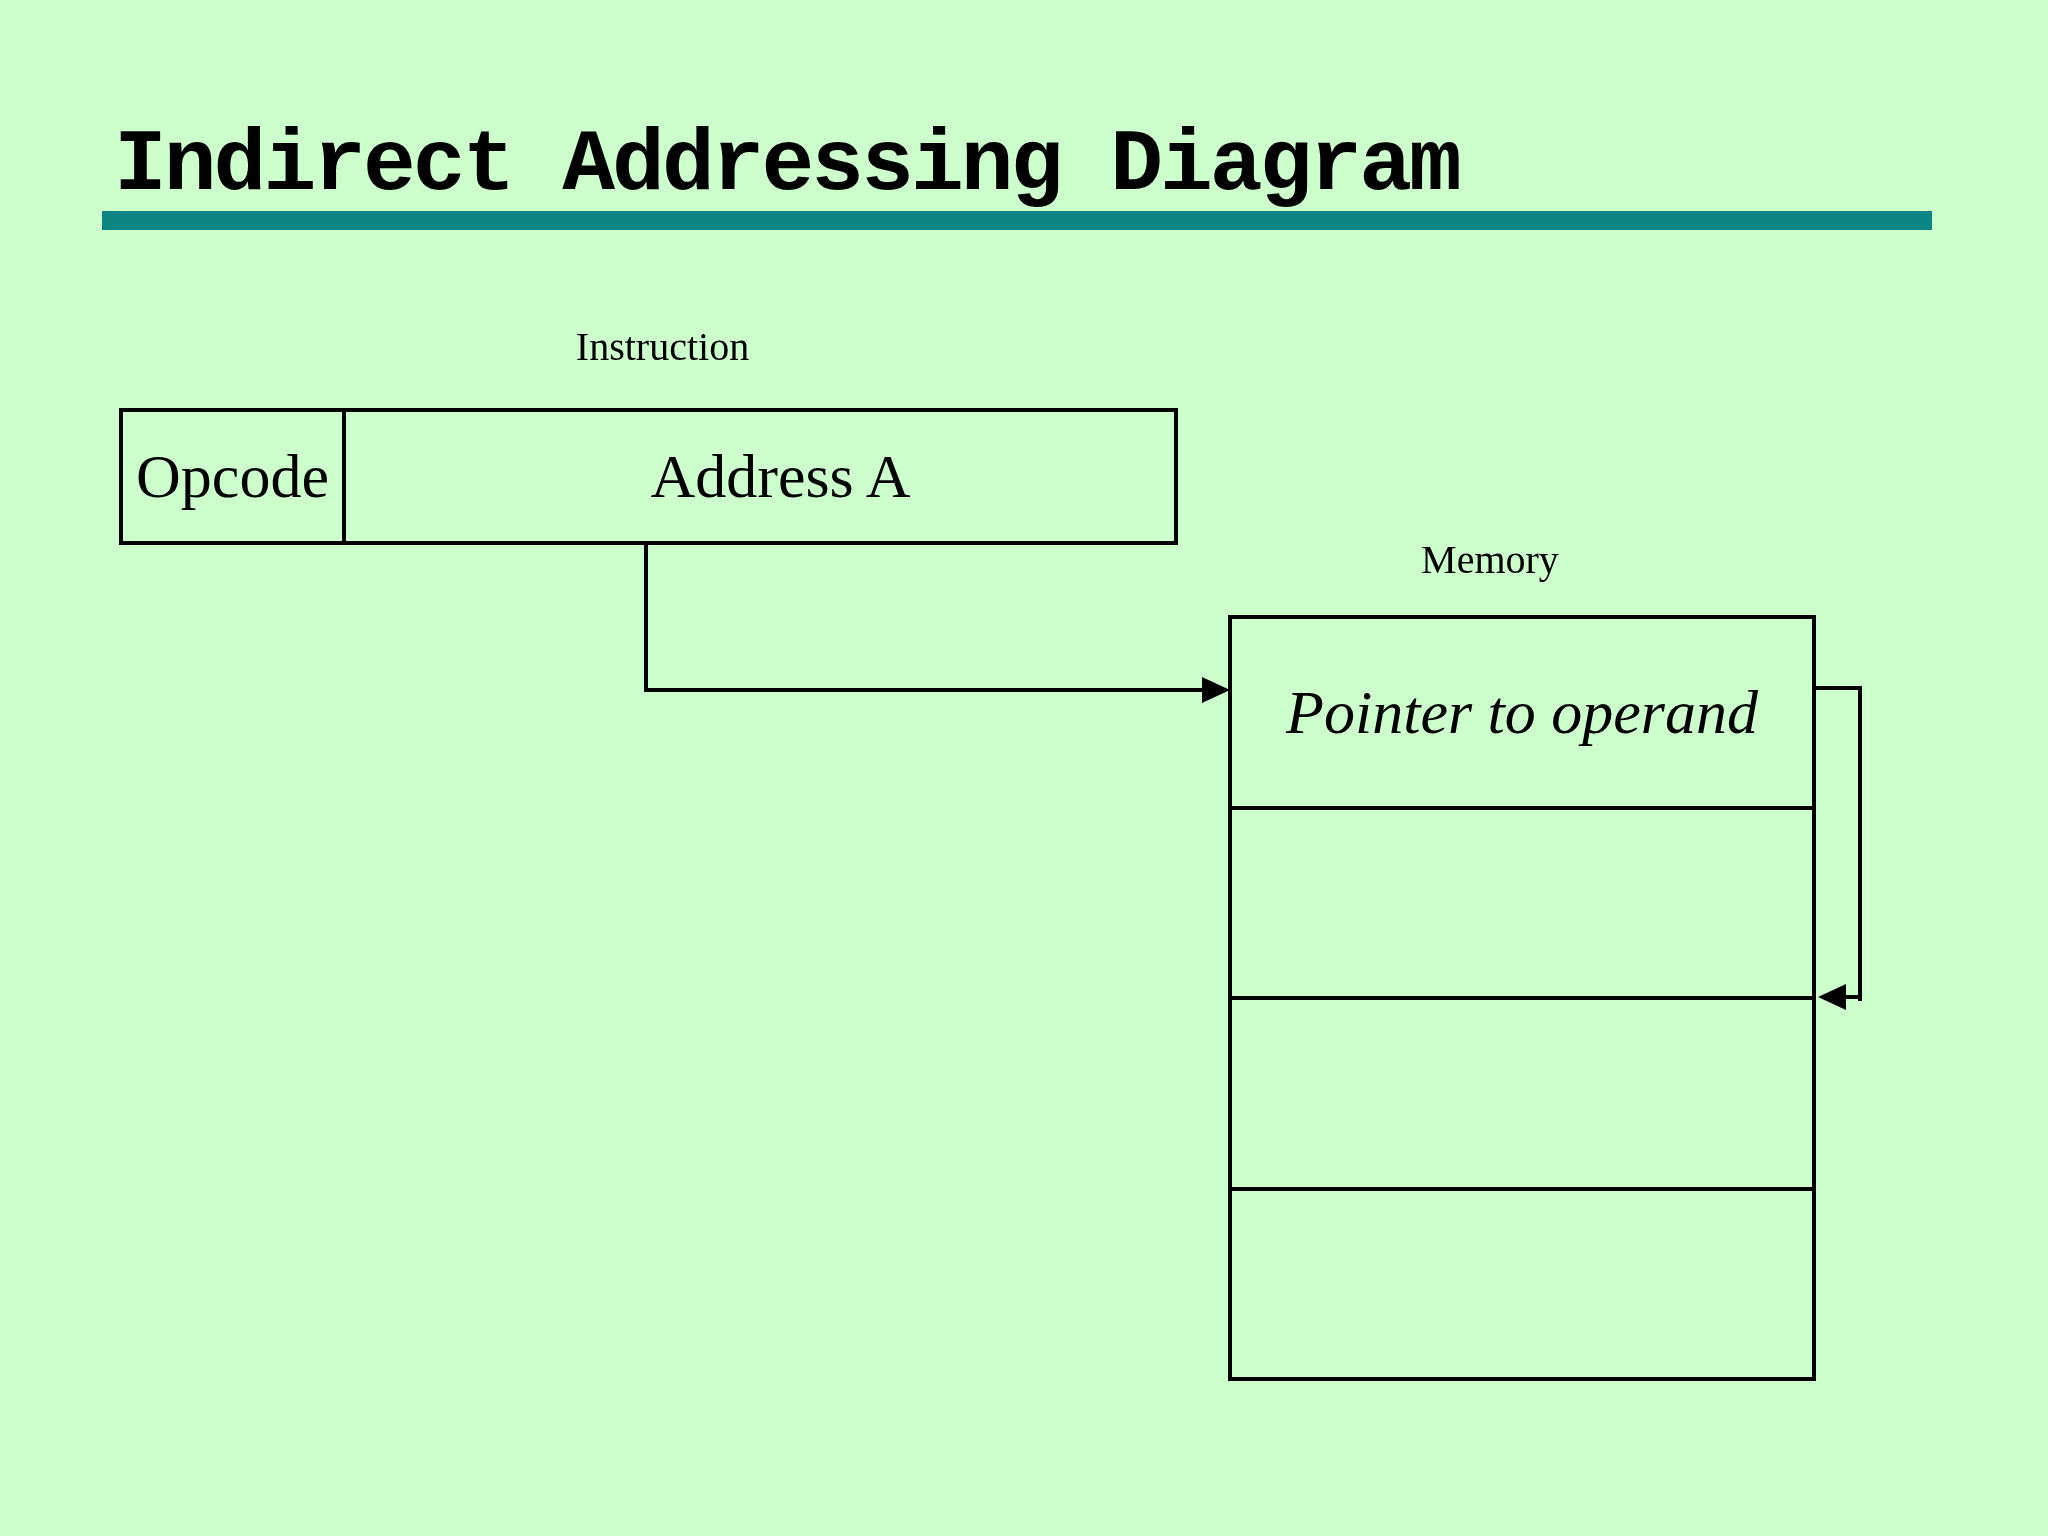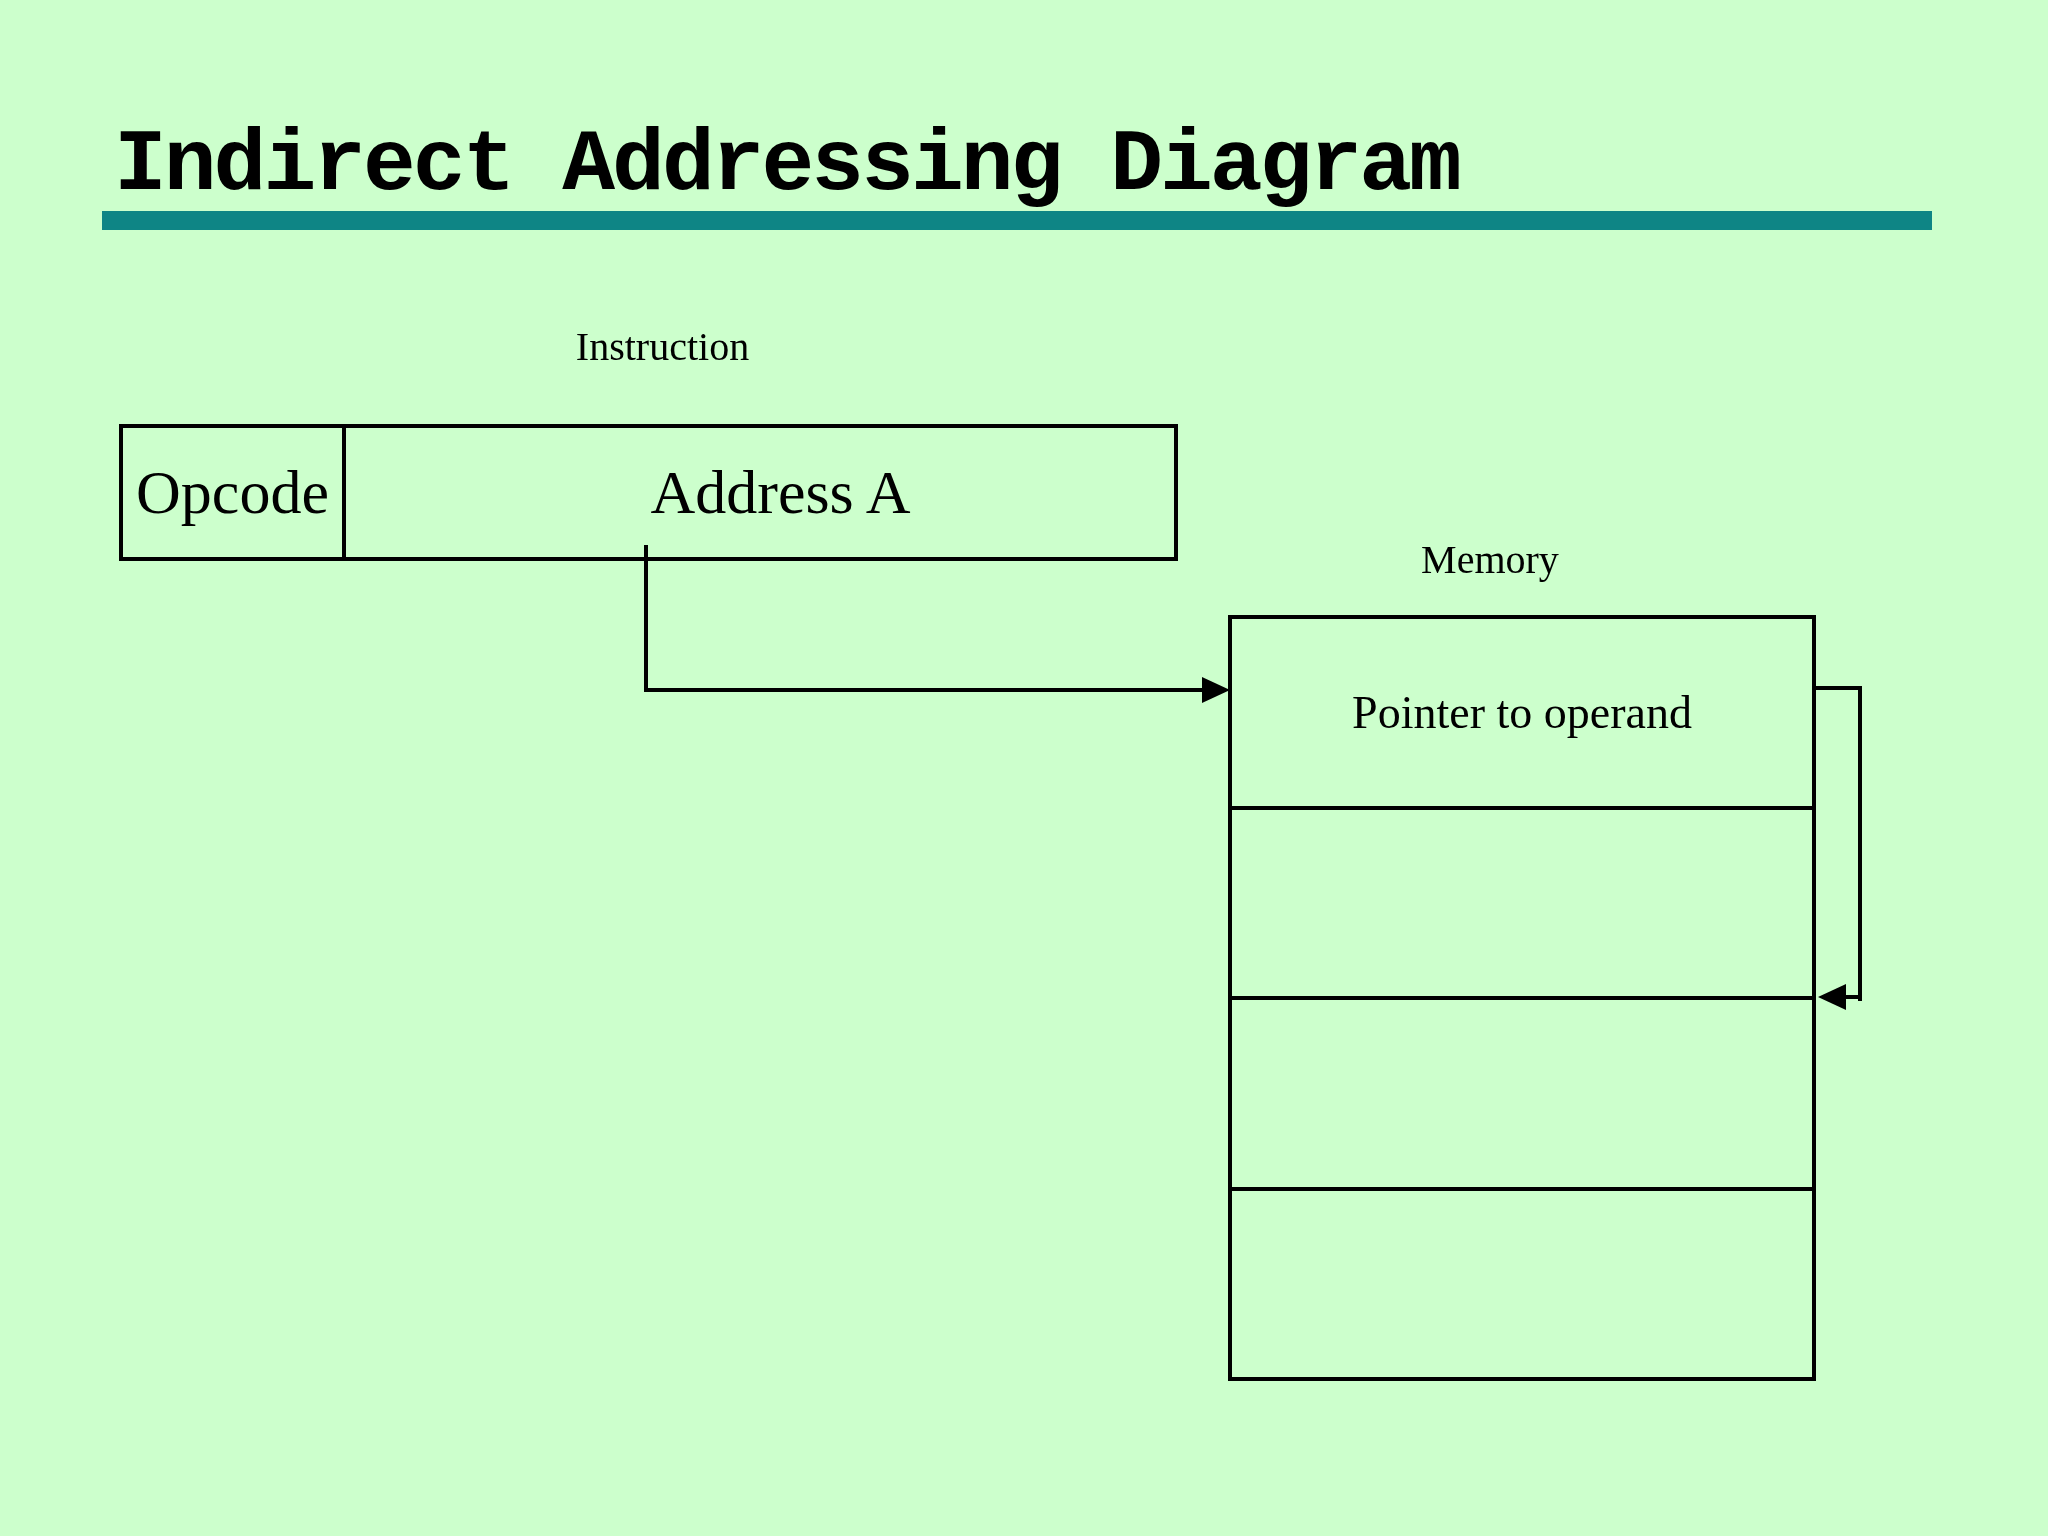--- a/index.html
+++ b/index.html
@@ -34,21 +34,21 @@
     font-size: 40px;
     line-height: 1.1;
     text-align: center;
     white-space: nowrap;
   }
   .instruction-label { left: 395px; top: 325px; width: 535px; }
   .memory-label     { left: 1290px; top: 538px; width: 400px; }
 
   
   .instruction-box {
-    left: 119px; top: 424px;
+    left: 119px; top: 408px;
     width: 1059px; height: 137px;
     border: 4px solid #000;
     box-sizing: border-box;
     display: flex;
     background: transparent;
   }
   .opcode-cell {
     flex: 0 0 219px;
     border-right: 4px solid #000;
     display: flex; align-items: center; justify-content: center;
@@ -66,22 +66,23 @@
     left: 1228px; top: 615px;
     width: 588px; height: 766px;
     border: 4px solid #000;
     box-sizing: border-box;
     display: flex; flex-direction: column;
     background: transparent;
   }
   .memory-row {
     flex: 1;
     display: flex; align-items: center; justify-content: center;
-    font-size: 46px;
+    font-size: 62px;
     border-bottom: 4px solid #000;
+    font-style: italic;
   }
   .memory-row:last-child { border-bottom: none; }
 
   
   .line { background: #000; }
   .addr-vline  { left: 644px;  top: 545px; width: 4px;   height: 147px; }
   .addr-hline  { left: 644px;  top: 688px; width: 560px; height: 4px; }
   .loop-top    { left: 1814px; top: 686px; width: 48px;  height: 4px; }
   .loop-vline  { left: 1858px; top: 686px; width: 4px;   height: 315px; }
   .loop-bottom { left: 1842px; top: 995px; width: 20px;  height: 4px; }

